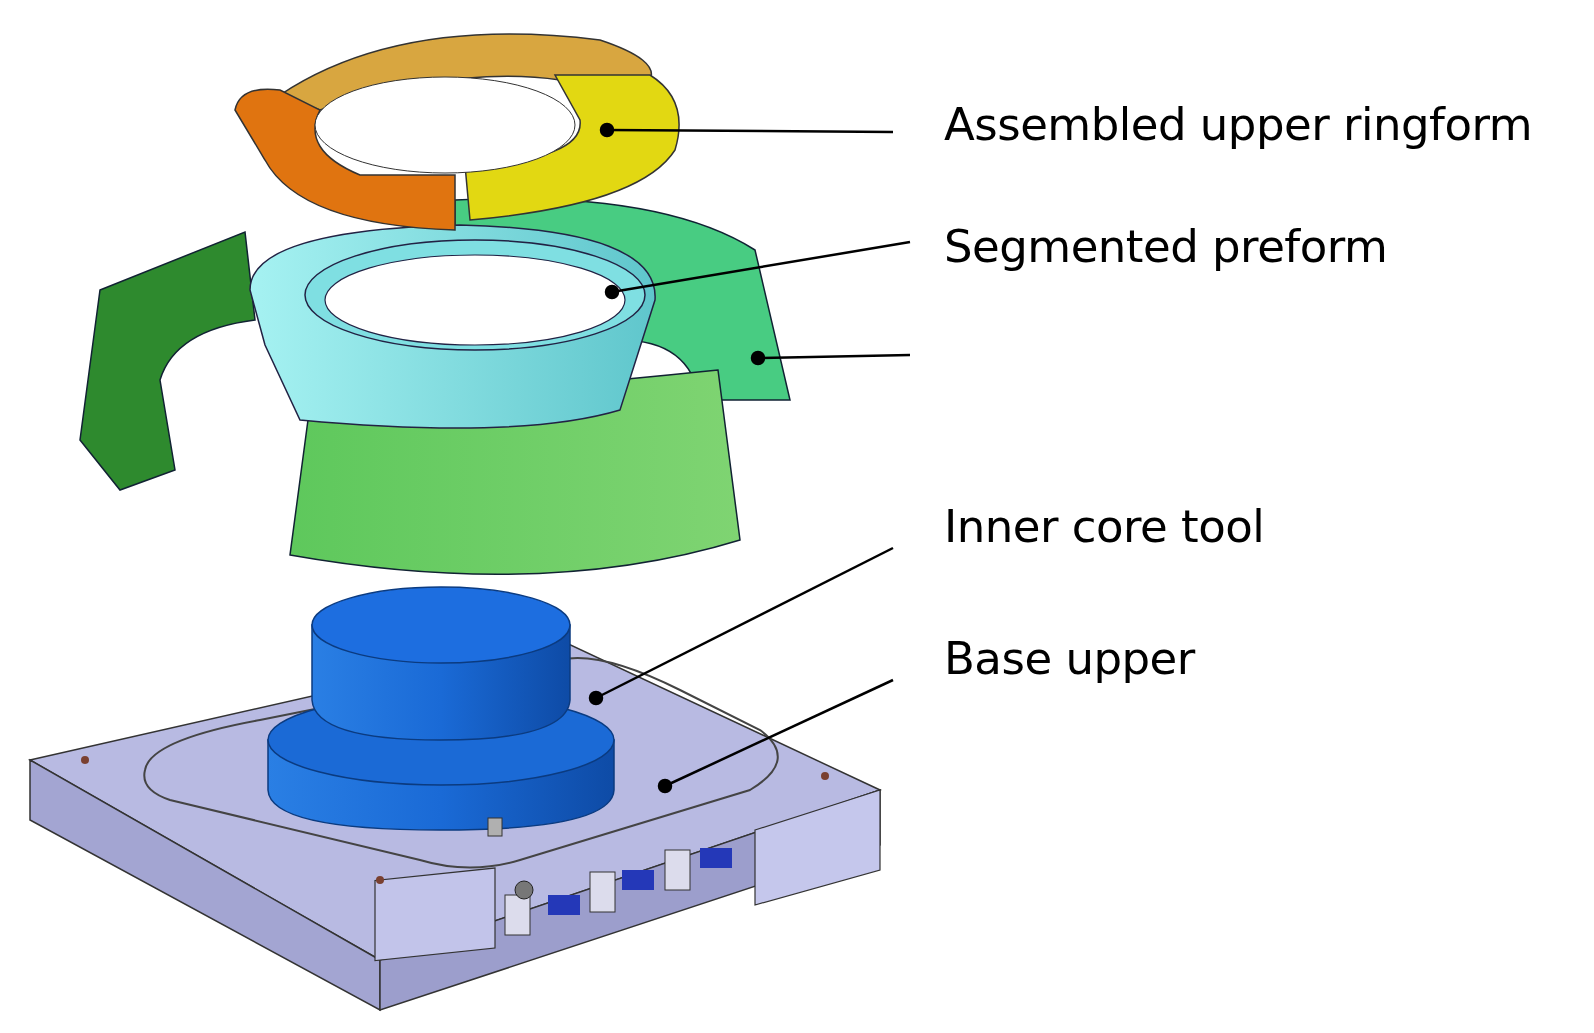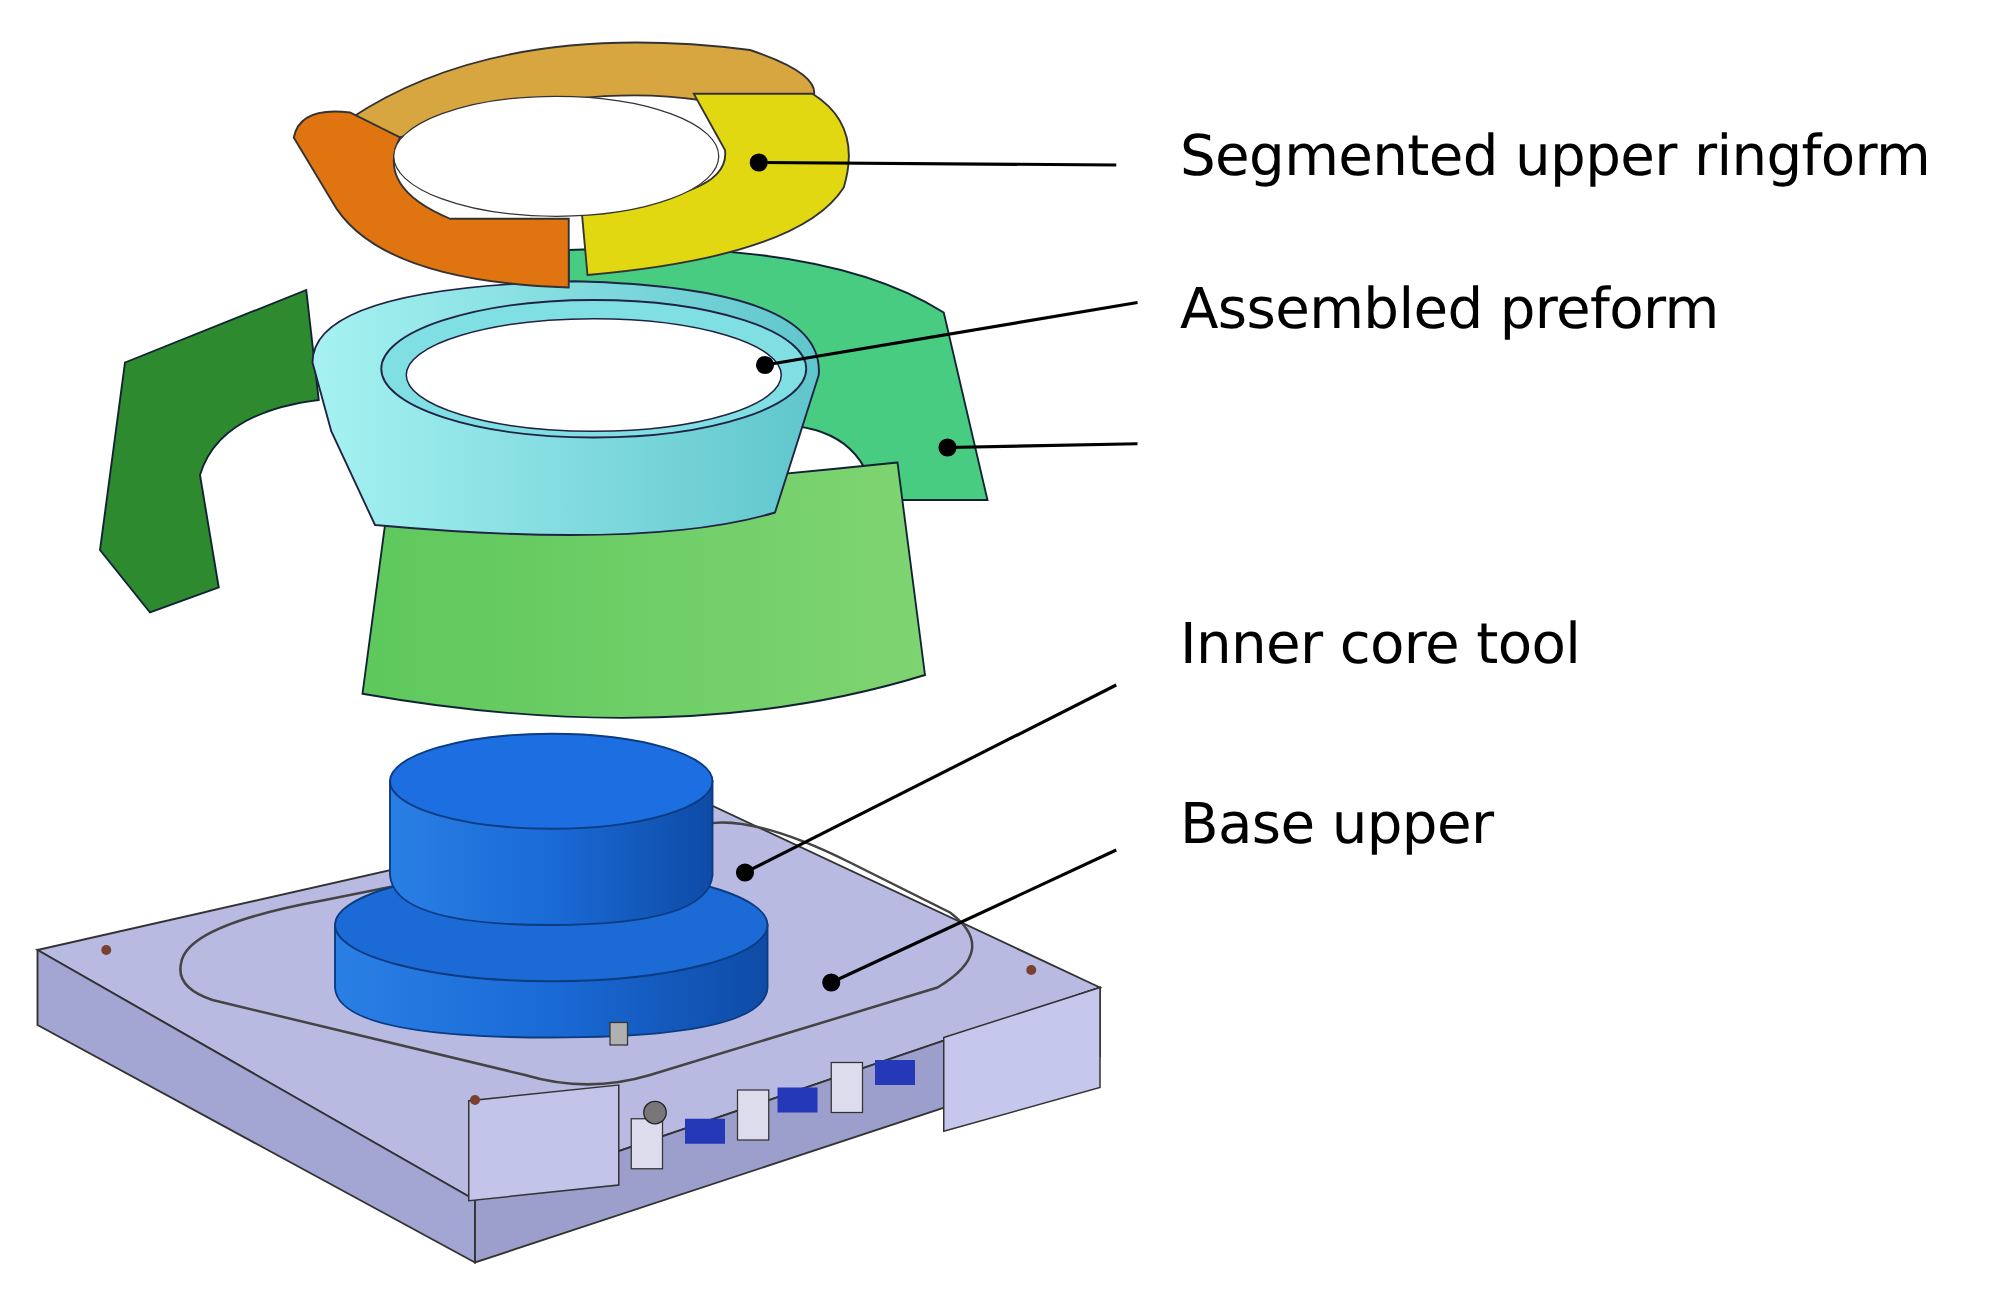--- a/index.html
+++ b/index.html
@@ -86,17 +86,17 @@
         <circle cx="612" cy="292" r="6"></circle>
       <line x1="758" y1="358" x2="910" y2="355"></line>
         <circle cx="758" cy="358" r="6"></circle>
       <line x1="596" y1="698" x2="893" y2="548"></line>
         <circle cx="596" cy="698" r="6"></circle>
       <line x1="665" y1="786" x2="893" y2="680"></line>
         <circle cx="665" cy="786" r="6"></circle>
     </g>
   </svg>
 
-  <div class="label" style="top:98px">Segmented upper ringform</div>
-  <div class="label" style="top:220px">Assembled preform</div>
-  <div class="label" style="top:488px">Inner core tool</div>
+  <div class="label" style="top:98px">Assembled upper ringform</div>
+  <div class="label" style="top:220px">Segmented preform</div>
+  <div class="label" style="top:500px">Inner core tool</div>
   <div class="label" style="top:632px">Base upper</div>
 </div>
 
 </body></html>

